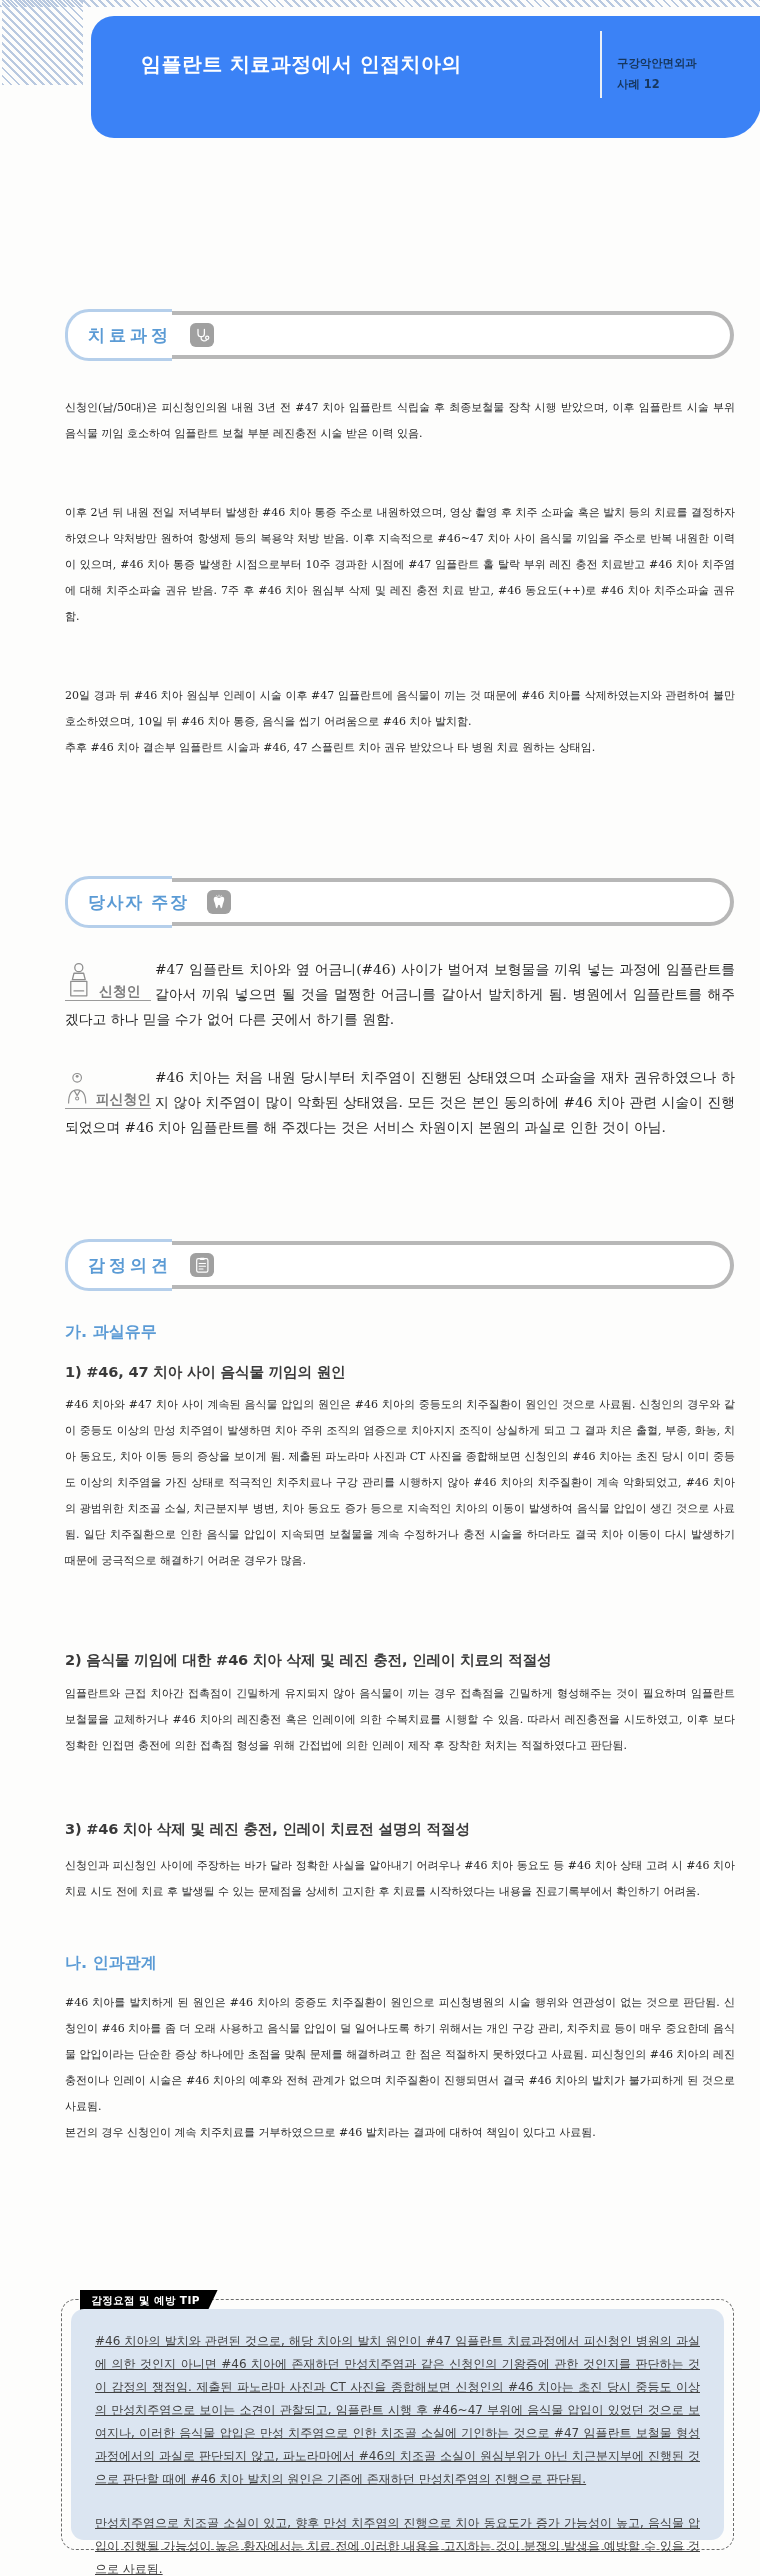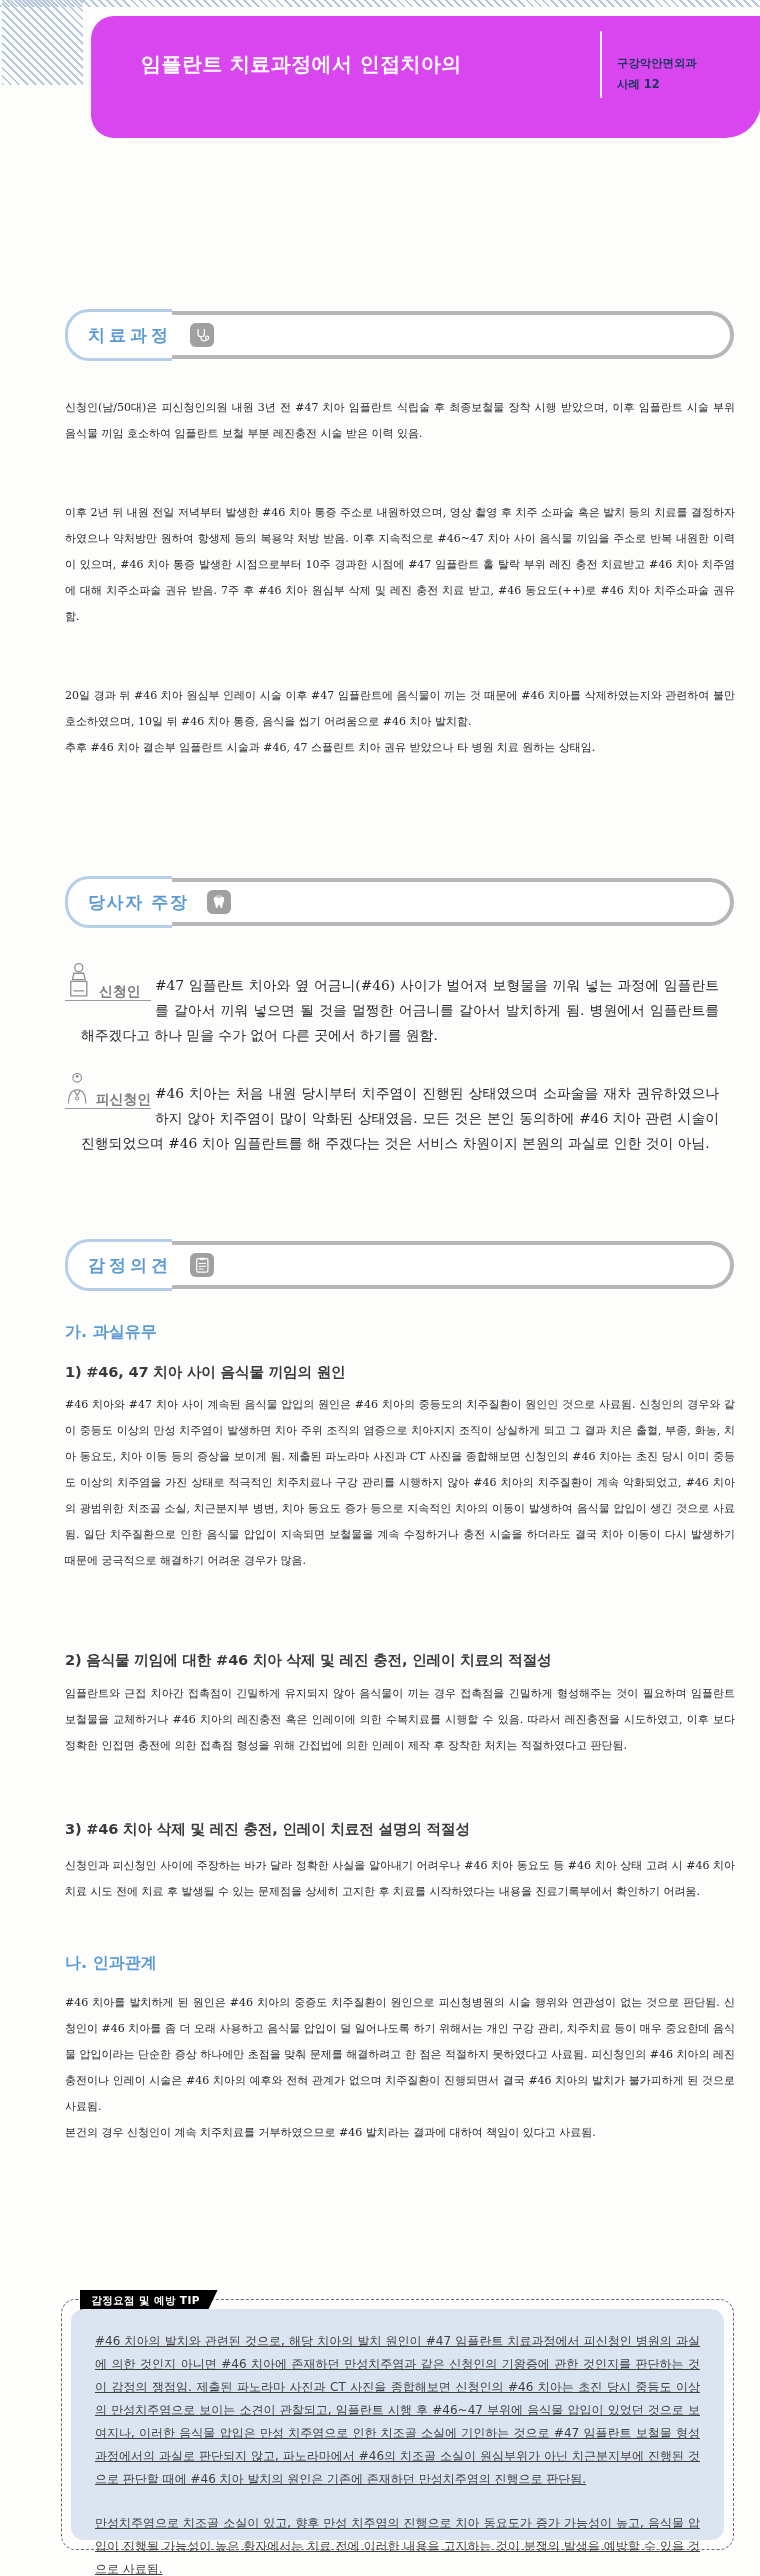--- a/index.html
+++ b/index.html
@@ -6,21 +6,21 @@
   #page{position:relative;width:761px;height:2576px;background:#fdfdfc;overflow:hidden;
         font-family:"DejaVu Sans","Liberation Sans",sans-serif;}
 
   
   .stripes{position:absolute;background:repeating-linear-gradient(45deg,#b9c9e0 0,#b9c9e0 2px,rgba(255,255,255,0) 2px,rgba(255,255,255,0) 5.7px);}
   #stripe-top{left:0;top:0;width:761px;height:6.5px;}
   #stripe-left{left:2.4px;top:0;width:81px;height:85px;}
 
   
   #header-box{position:absolute;left:91px;top:16px;width:670px;height:122px;
-      background:#d946ef;border-radius:23px 0 36px 23px;}
+      background:#3b82f6;border-radius:23px 0 36px 23px;}
   .hdr-title{position:absolute;left:50px;top:32px;color:#ffffff;font-size:20px;font-weight:bold;
       line-height:32px;letter-spacing:0.4px;}
   #hdr-divider{position:absolute;left:509px;top:14.6px;width:1.6px;height:67px;background:#e9eff7;}
   .hdr-cat{position:absolute;left:526px;top:37px;color:#17375e;font-size:11.4px;font-weight:bold;line-height:21px;}
 
   
   .pill{position:absolute;left:65px;width:669px;height:52px;}
   .pill .gray-part{position:absolute;left:107px;right:0;top:2.4px;bottom:2.4px;
       border:4.9px solid #b7b7b7;border-left:none;border-radius:0 24px 24px 0;background:#ffffff;}
   .pill .blue-part{position:absolute;left:0;width:104px;top:0;bottom:0;
@@ -36,21 +36,21 @@
       font-size:11px;line-height:26px;text-align:justify;}
   .serif-block p{margin:0;}
 
   
   .claim{position:absolute;left:65px;width:670px;color:#262626;
       font-family:"DejaVu Serif","Liberation Serif",serif;font-size:13.8px;line-height:25px;text-align:justify;}
   .claim-figure{float:left;width:86px;height:44px;margin-right:4px;
       border-bottom:1.6px solid #9a9a9a;display:flex;align-items:flex-end;gap:6.5px;padding-bottom:1px;box-sizing:border-box;}
   .claim-label{color:#7c7c7c;font-size:13.8px;font-weight:bold;
       font-family:"DejaVu Sans","Liberation Sans",sans-serif;white-space:nowrap;line-height:16px;}
-  .claim p{margin:16px;}
+  .claim p{margin:0;}
 
   
   .blue-heading{position:absolute;left:65px;color:#5b9bd5;font-size:16px;font-weight:bold;}
   .sub-heading{position:absolute;left:65px;color:#3a3a3a;font-size:14.6px;font-weight:bold;letter-spacing:-0.2px;}
 
   
   #tip-box{position:absolute;left:61px;top:2299px;width:673px;height:251px;
       border:1.6px dashed #6b6b6b;border-radius:14.6px;box-sizing:border-box;}
   #tip-inner{position:absolute;left:9px;top:9px;right:9px;bottom:9px;
       background:#dbe5f1;border-radius:13px;}

